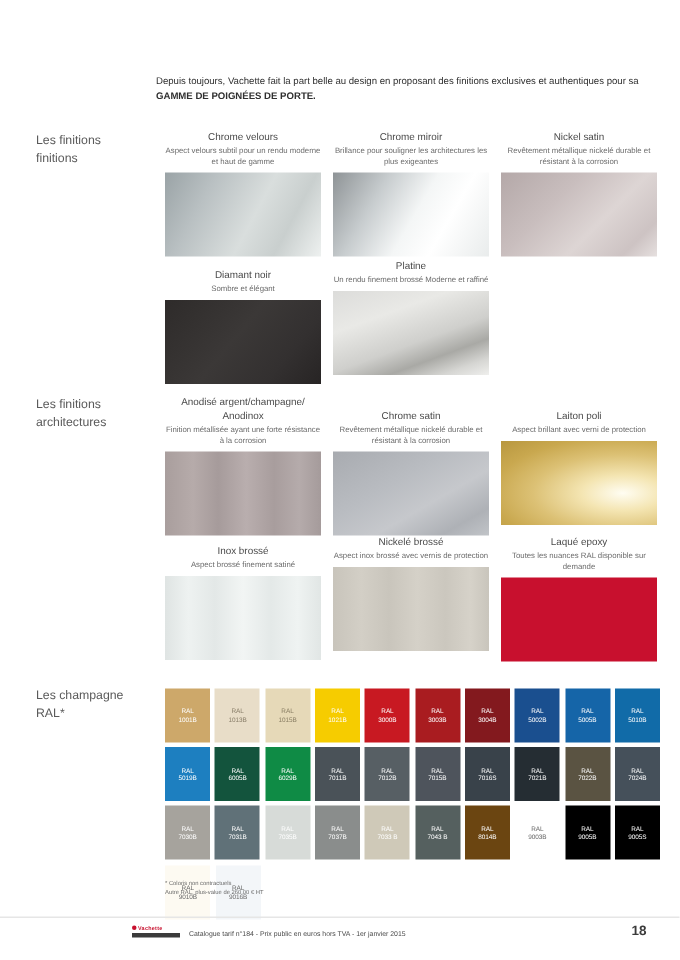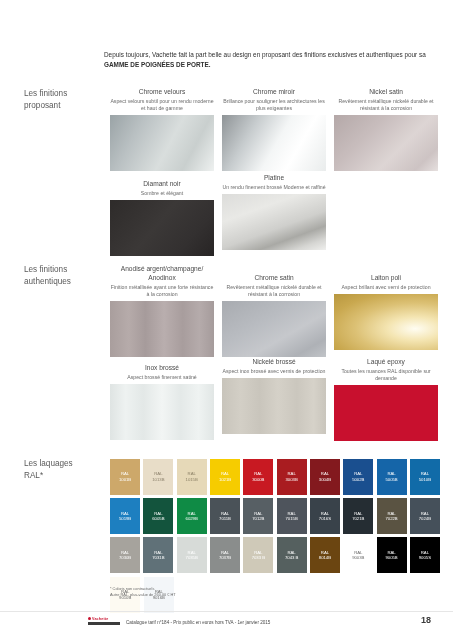--- a/index.html
+++ b/index.html
@@ -76,21 +76,21 @@
 <body>
 
 <div class="page">
 
   <div class="intro">
     <span>Depuis toujours, Vachette fait la part belle au design en proposant des finitions exclusives et authentiques pour sa </span><b>GAMME DE POIGNÉES DE PORTE.</b>
   </div>
 
   <div class="side-label" style="top:88px;">
     <div>Les finitions</div>
-    <div>proposant</div>
+    <div>finitions</div>
   </div>
 
   <div class="card" style="left:110px;top:88px;">
     <div class="title">Chrome velours</div>
     <div class="desc">Aspect velours subtil pour un rendu moderne et haut de gamme</div>
     <div class="swatch sw-chrome-velours"></div>
   </div>
   <div class="card" style="left:222px;top:88px;">
     <div class="title">Chrome miroir</div>
     <div class="desc">Brillance pour souligner les architectures les plus exigeantes</div>
@@ -108,21 +108,21 @@
     <div class="swatch sw-diamant-noir"></div>
   </div>
   <div class="card" style="left:222px;top:174px;">
     <div class="title">Platine</div>
     <div class="desc">Un rendu finement brossé Moderne et raffiné</div>
     <div class="swatch sw-platine"></div>
   </div>
 
   <div class="side-label" style="top:264px;">
     <div>Les finitions</div>
-    <div>authentiques</div>
+    <div>architectures</div>
   </div>
 
   <div class="card" style="left:110px;top:265px;">
     <div class="title">Anodisé argent/champagne/ Anodinox</div>
     <div class="desc">Finition métallisée ayant une forte résistance à la corrosion</div>
     <div class="swatch sw-anodise"></div>
   </div>
   <div class="card" style="left:222px;top:274px;">
     <div class="title">Chrome satin</div>
     <div class="desc">Revêtement métallique nickelé durable et résistant à la corrosion</div>
@@ -144,21 +144,21 @@
     <div class="desc">Aspect inox brossé avec vernis de protection</div>
     <div class="swatch sw-nickele-brosse"></div>
   </div>
   <div class="card" style="left:334px;top:358px;">
     <div class="title">Laqué epoxy</div>
     <div class="desc">Toutes les nuances RAL disponible sur demande</div>
     <div class="swatch sw-laque-epoxy"></div>
   </div>
 
   <div class="side-label" style="top:458px;">
-    <div>Les laquages</div>
+    <div>Les champagne</div>
     <div>RAL*</div>
   </div>
 
   <div class="ral-grid" id="ral-grid">
       <div class="ral-row">
         <div class="ral-chip" style="background: rgb(205, 168, 106); color: rgb(255, 255, 255);">
           <div>
             <span>RAL</span>
             <span>1001B</span>
           </div>

